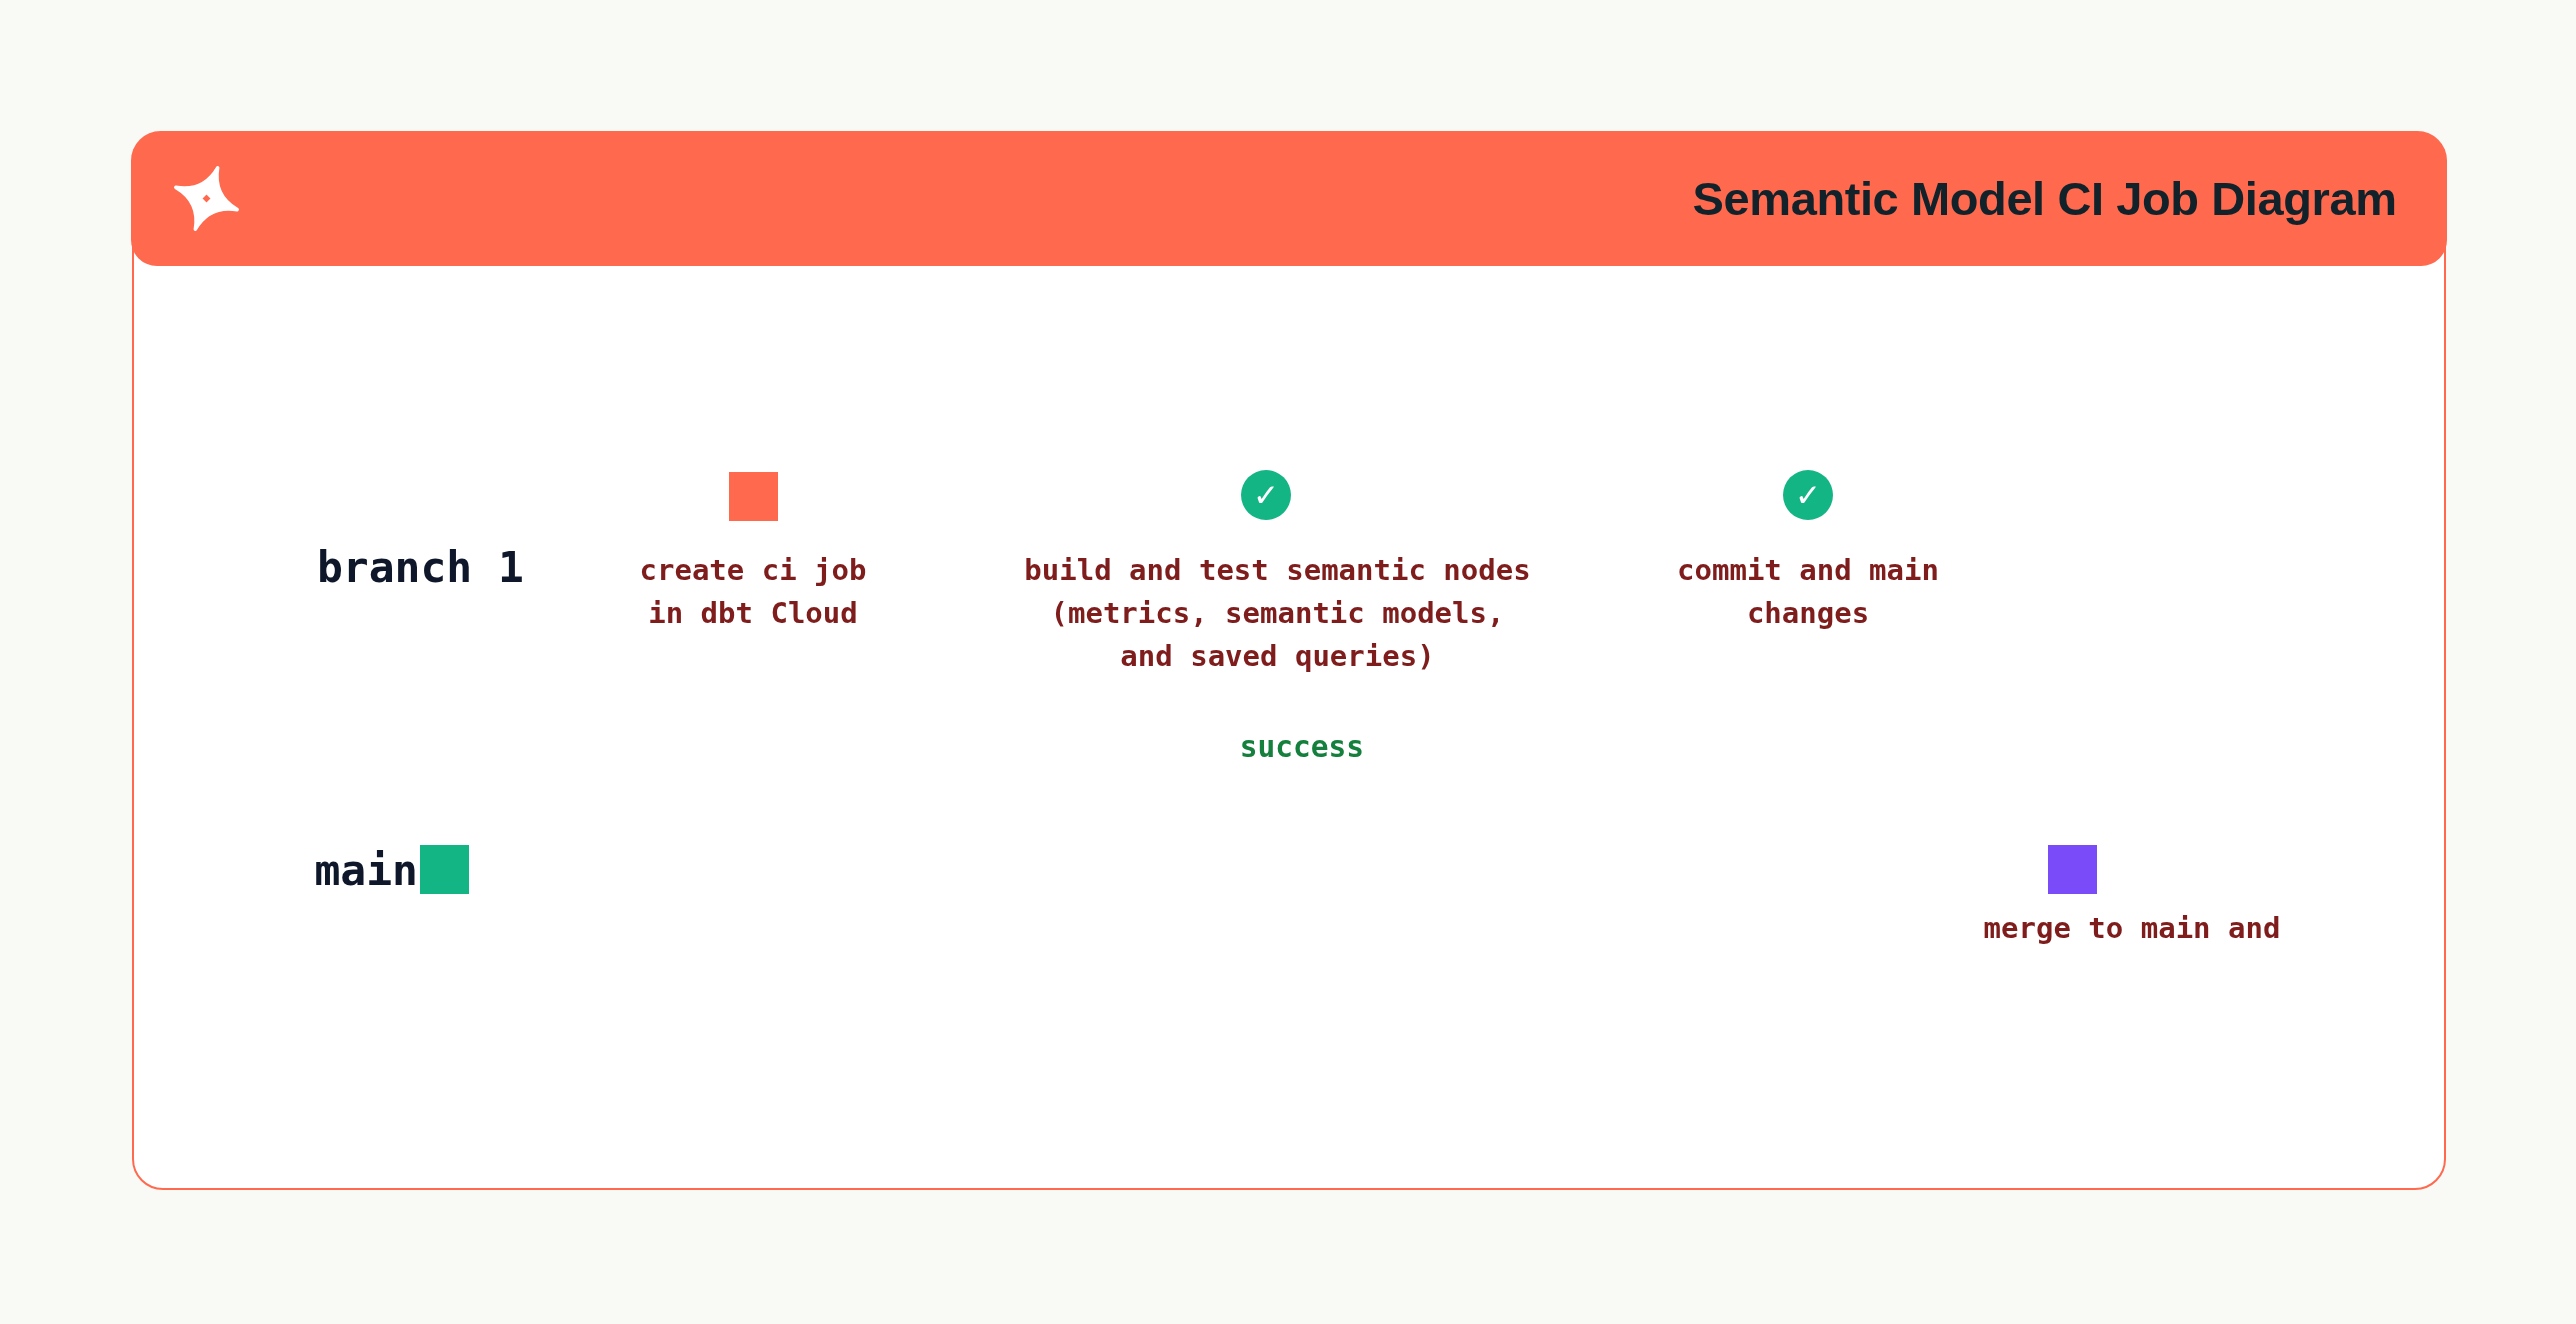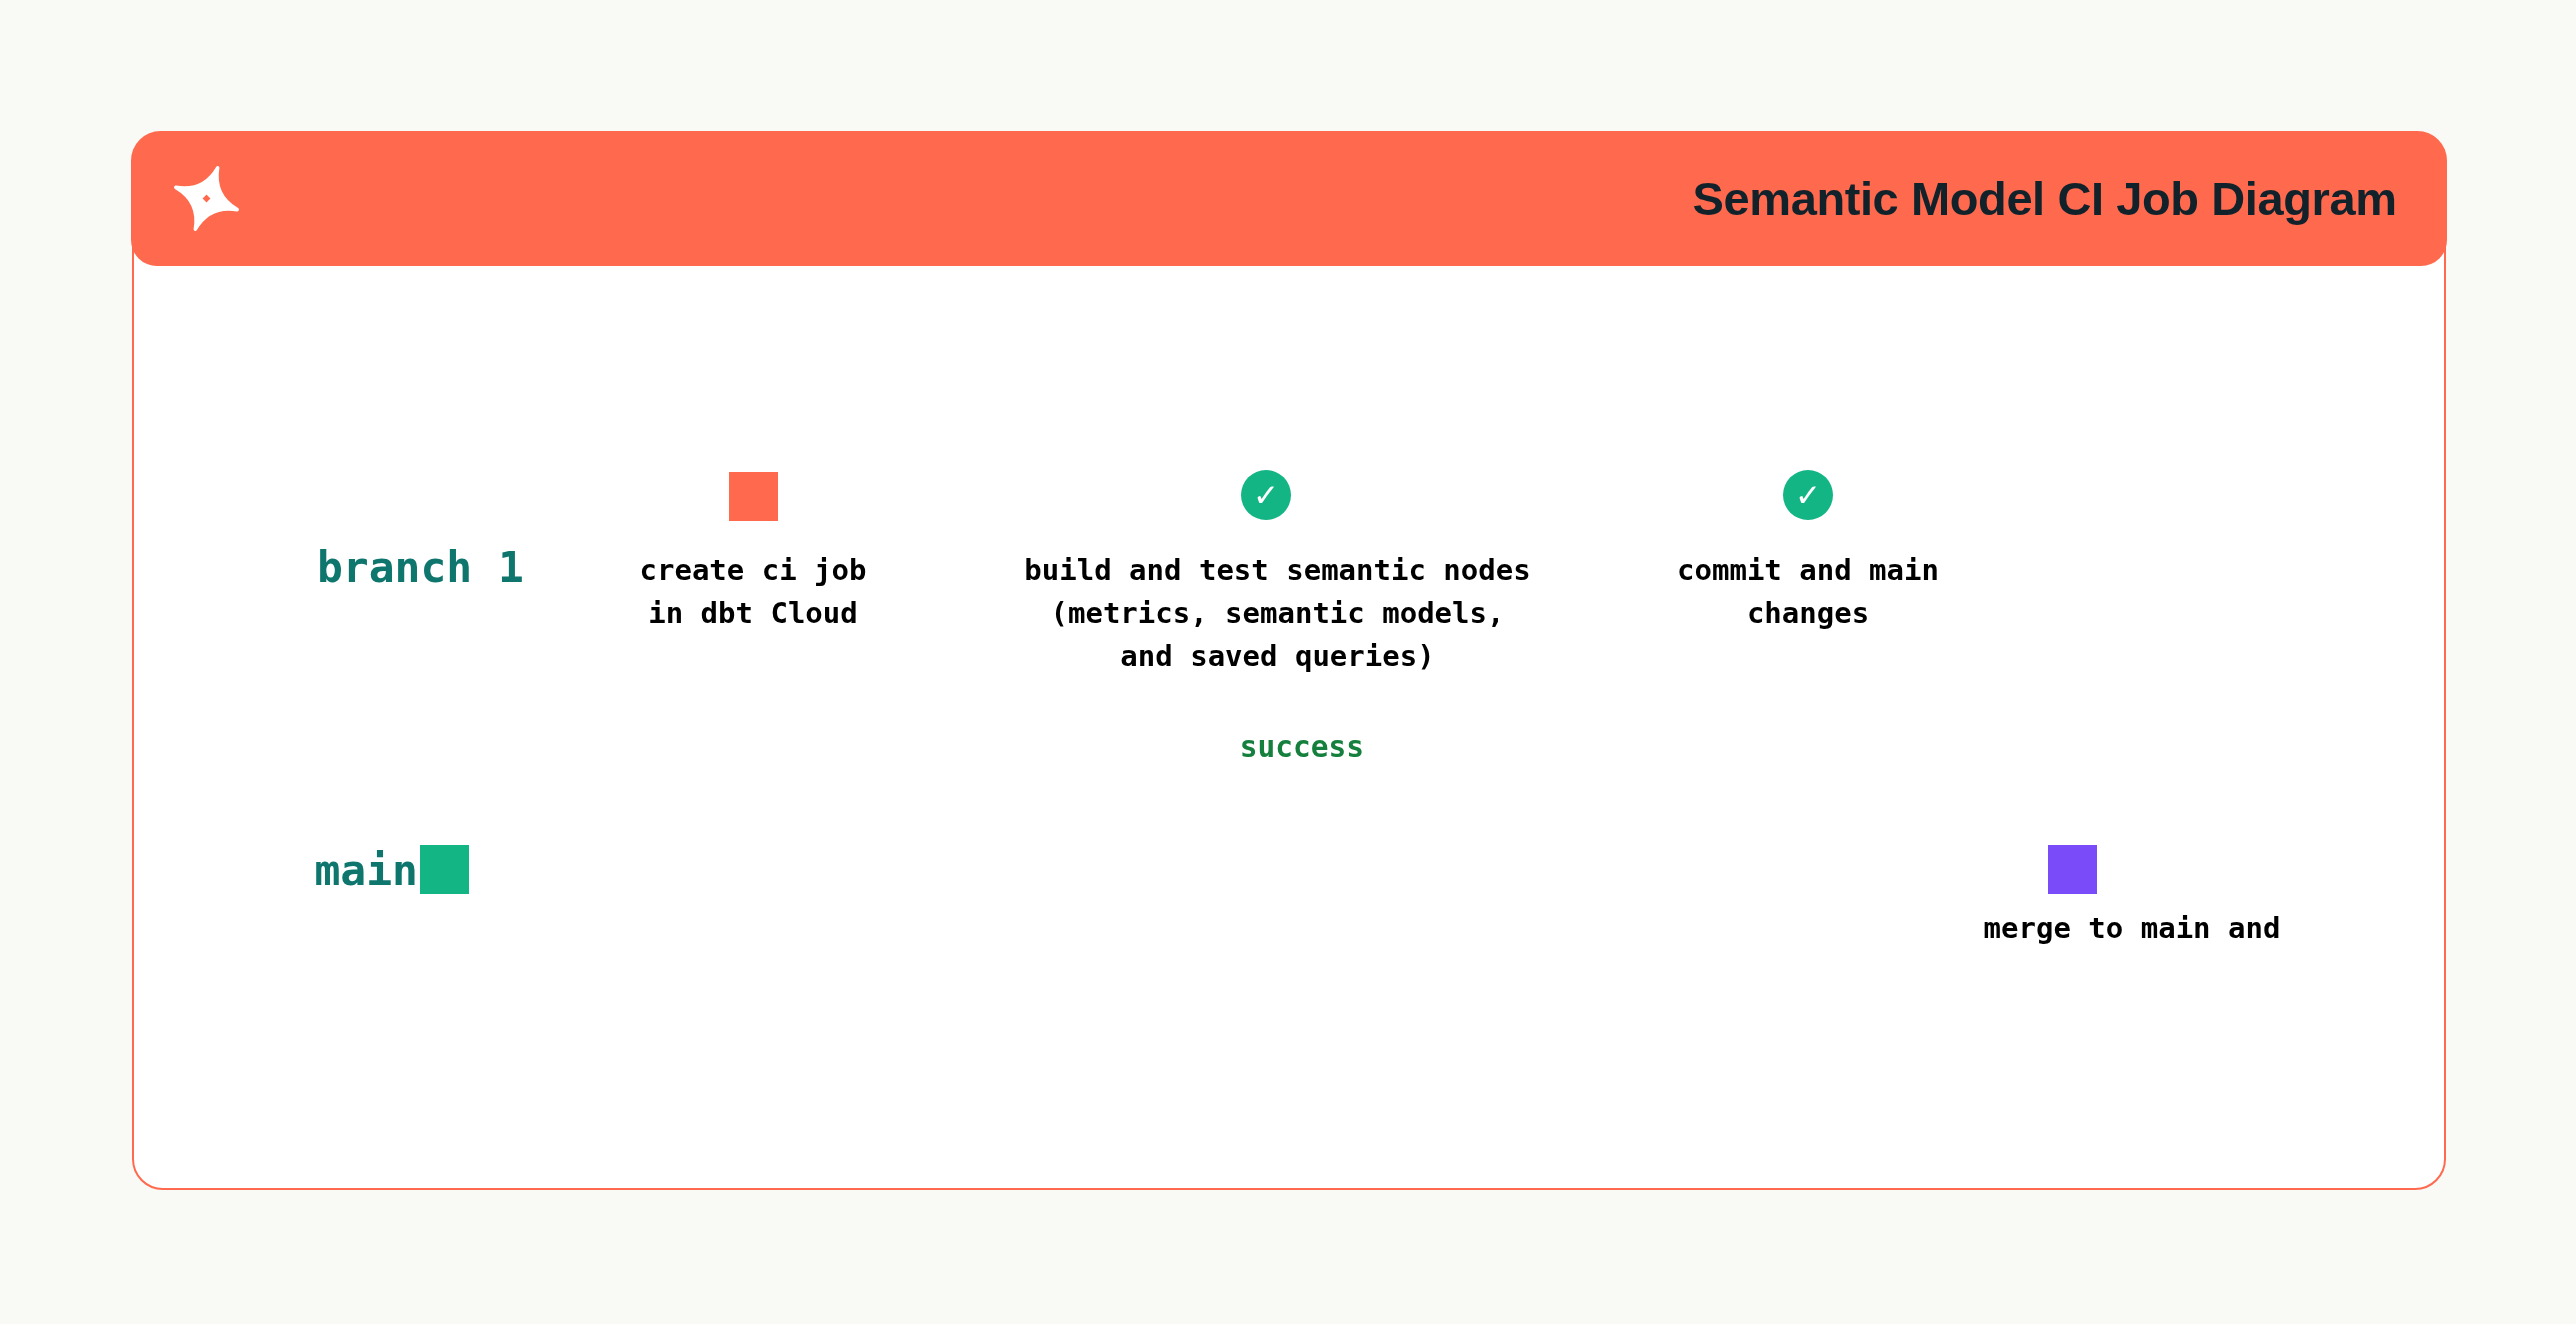--- a/index.html
+++ b/index.html
@@ -20,39 +20,39 @@
   }
   .logo{width:71px;height:71px;margin-left:40px;flex:0 0 auto;}
   .title{
     font-family:"Liberation Sans",sans-serif;font-weight:bold;
     font-size:47px;letter-spacing:-0.4px;color:#12222b;margin-right:50px;
     white-space:nowrap;
   }
   svg.lines{position:absolute;left:0;top:0;width:2576px;height:1324px;}
   .lane-label{
     position:absolute;font-weight:bold;font-size:43px;line-height:47px;
-    color:#0f766e;text-align:right;
+    color:#0f172a;text-align:right;
   }
   .lane-branch{left:243px;top:544px;width:281px;}
   .lane-main{left:243px;top:847px;width:175px;}
   .sq{position:absolute;width:49px;height:49px;}
   .sq-orange{left:729px;top:472px;background:#ff694d;}
   .sq-green{left:420px;top:845px;background:#14b584;}
   .sq-purple{left:2048px;top:845px;background:#7a4bf9;}
   .check{
     position:absolute;width:50px;height:50px;border-radius:50%;
     background:#14b584;color:#ffffff;display:flex;align-items:center;
     justify-content:center;font-size:31px;font-weight:bold;
     font-family:"DejaVu Sans",sans-serif;
   }
   .check-1{left:1241px;top:470px;}
   .check-2{left:1783px;top:470px;}
   .node-label{
     position:absolute;font-weight:bold;font-size:29px;line-height:43px;
-    color:#000000;text-align:center;
+    color:#7f1d1d;text-align:center;
   }
   .nl-create{left:493px;top:549px;width:520px;}
   .nl-build{left:974px;top:549px;width:607px;}
   .nl-commit{left:1548px;top:549px;width:520px;}
   .nl-merge{left:1872px;top:907px;width:520px;}
   .success-label{
     position:absolute;left:1191px;top:686px;width:173px;text-align:right;
     font-weight:bold;font-size:29.5px;color:#15803d;margin-top:44px;
   }
 </style>

